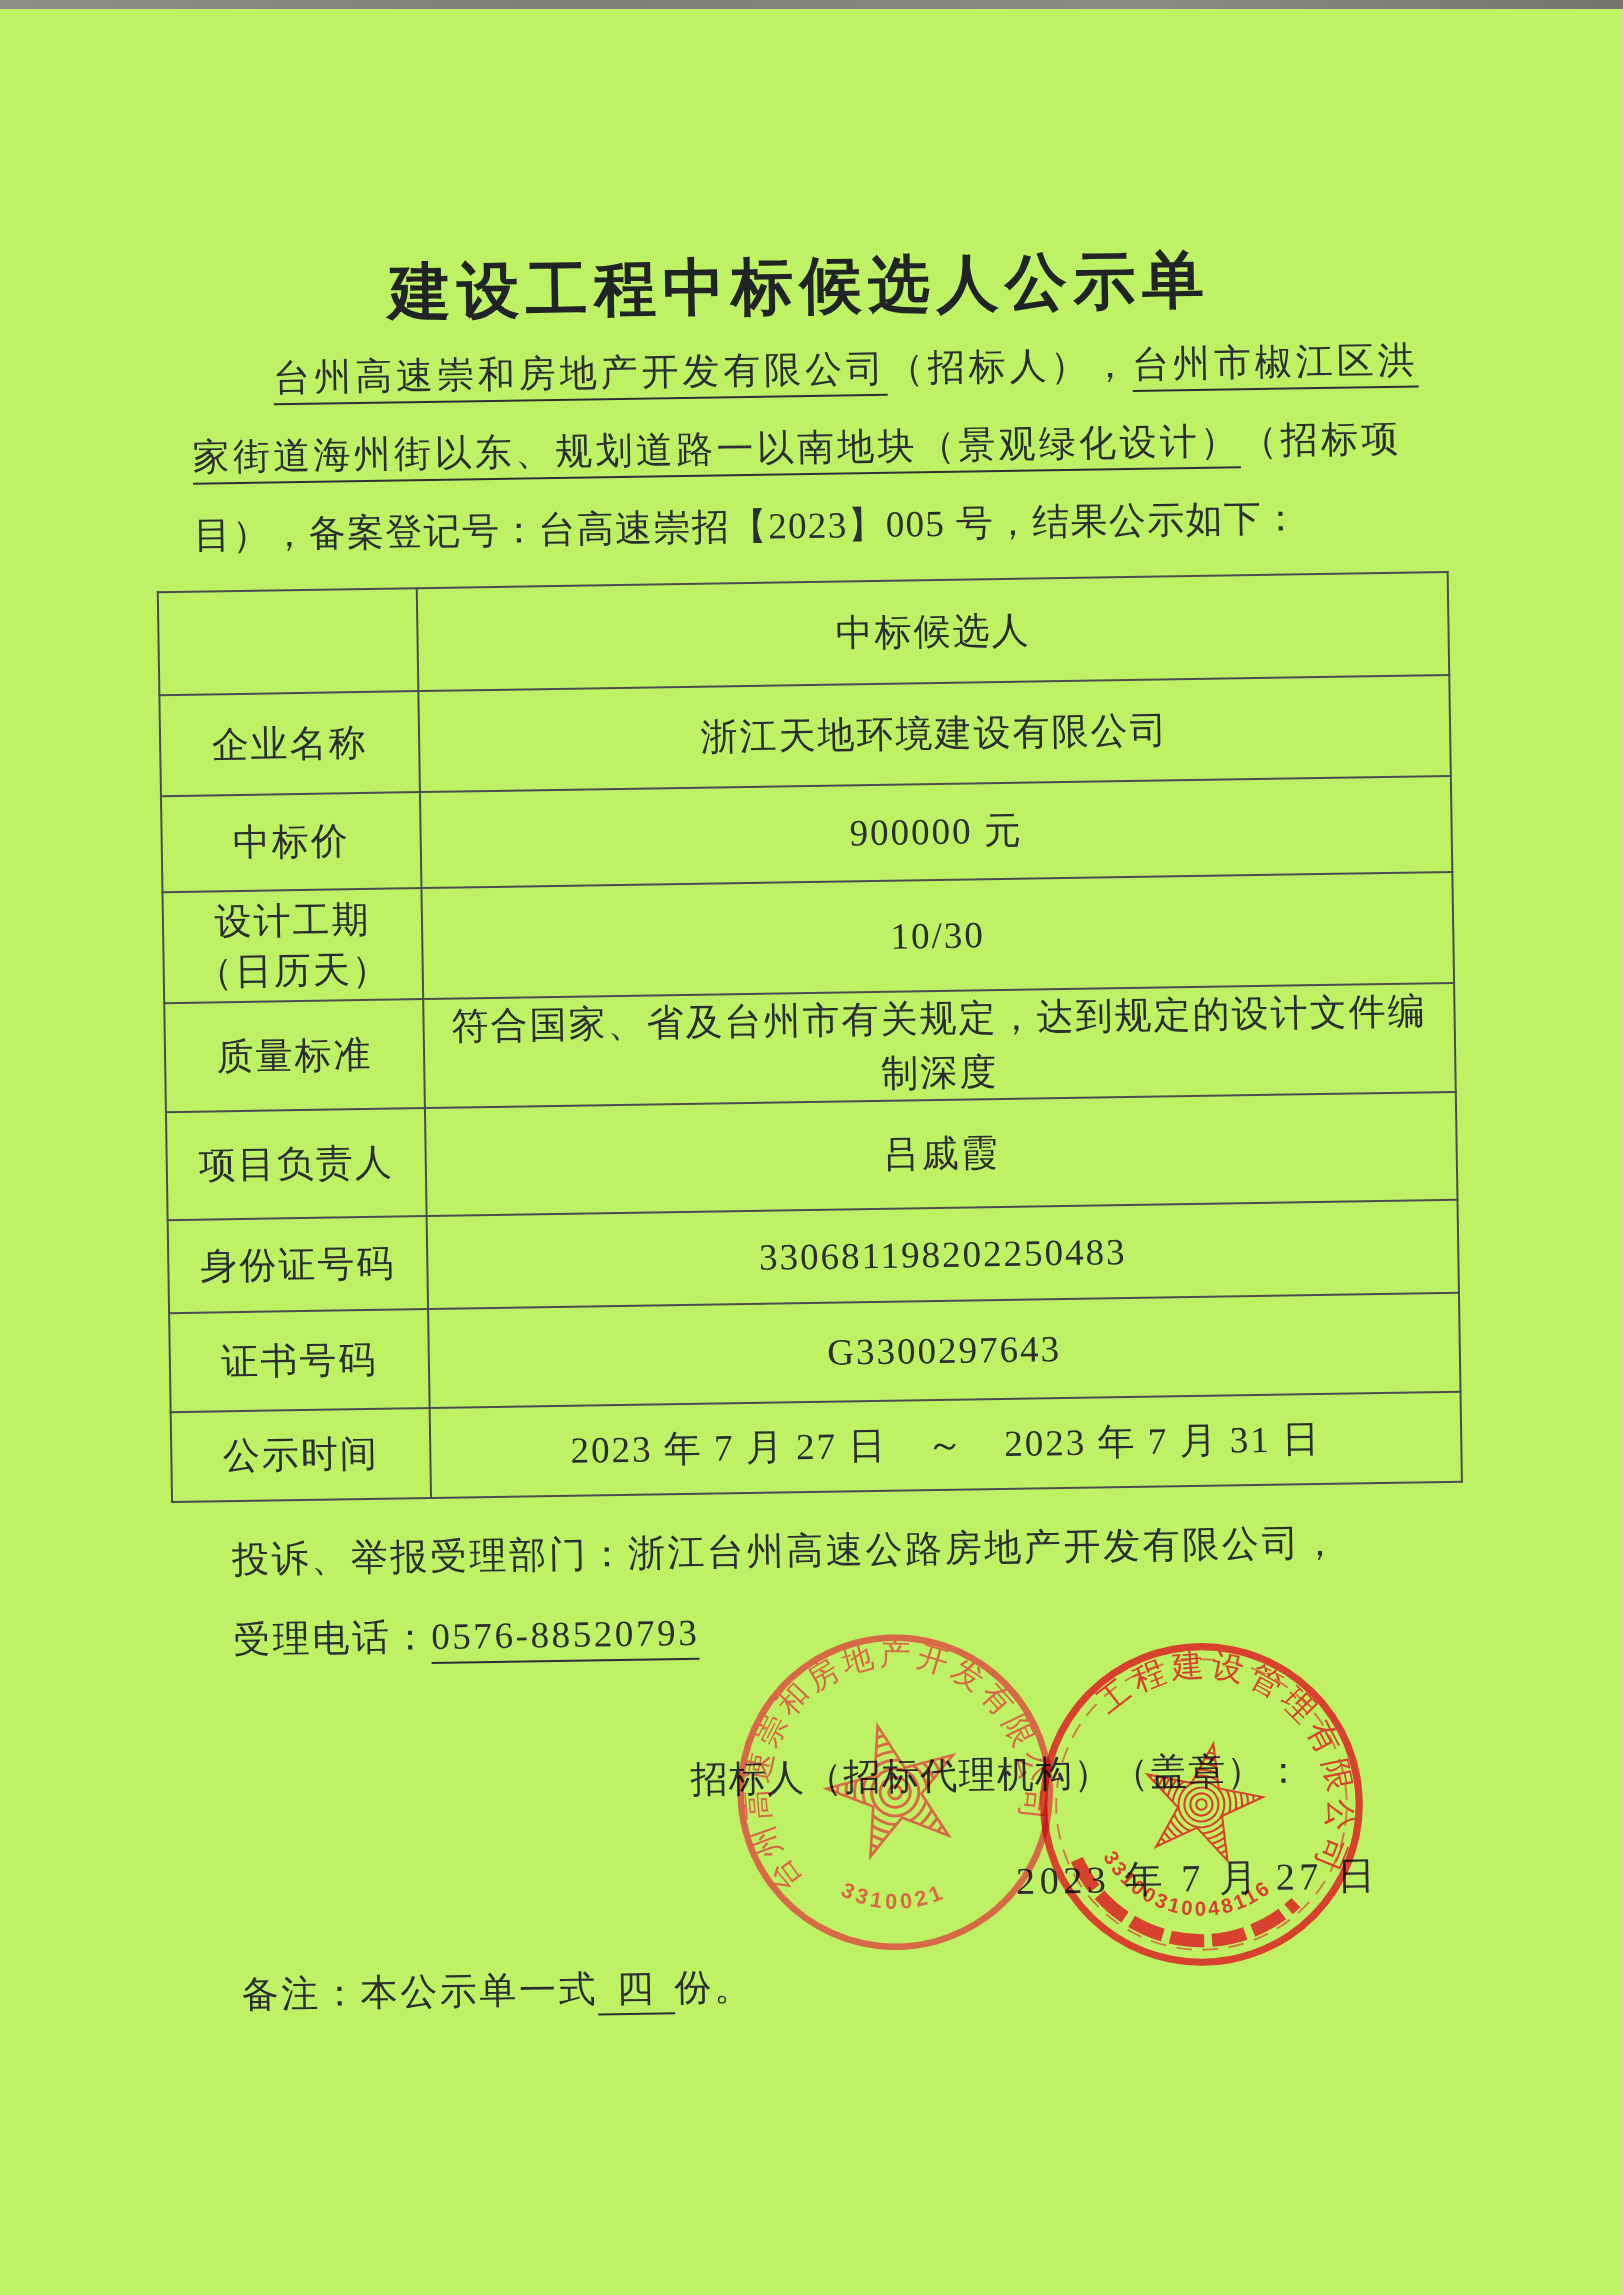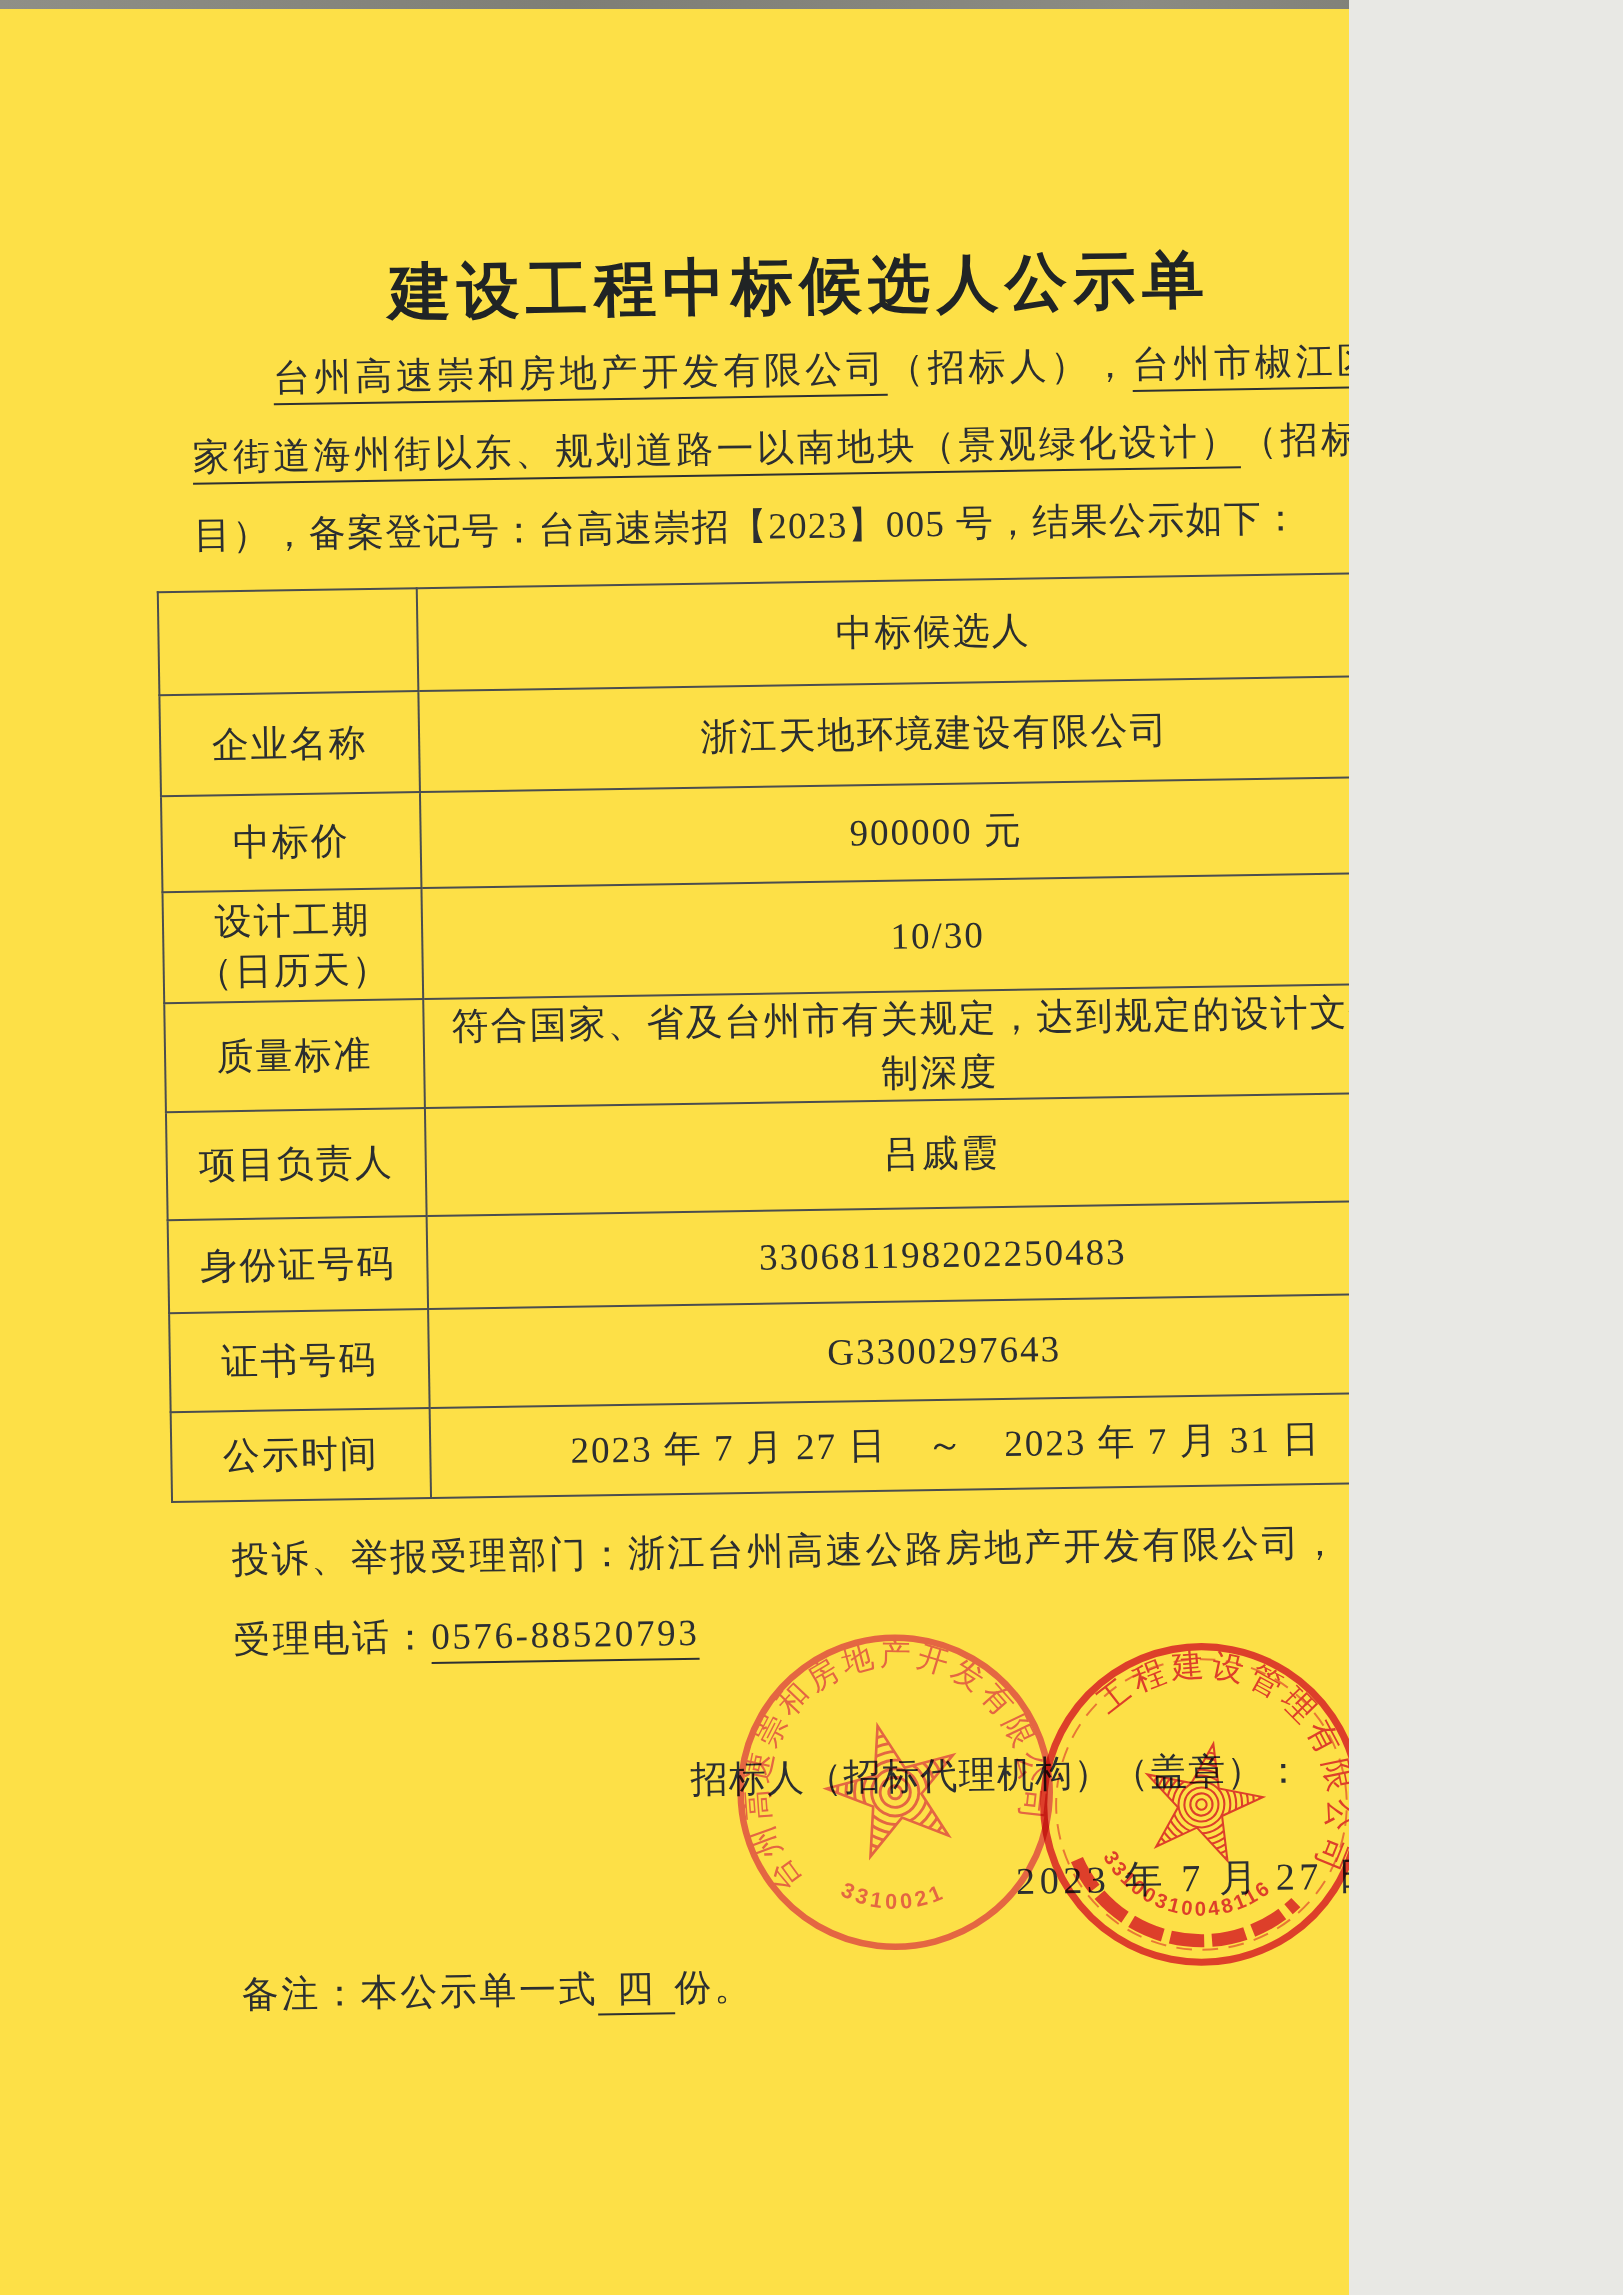--- a/index.html
+++ b/index.html
@@ -1,16 +1,16 @@
 <!DOCTYPE html>
 <html style="font-size:10.5px"><head>
 <meta charset="utf-8">
 <style>
   html,body{margin:0;padding:0;background:#e8e8e4;}
-  .page{position:relative;width:1349px;height:2295px;background:#fde047;overflow:hidden;
+  .page{position:relative;width:1623px;height:2295px;background:#bef264;overflow:hidden;
         font-family:"Liberation Serif","DejaVu Serif",serif;color:#2c2f31;}
   .scan-band{position:absolute;left:0;top:0;width:1623px;height:8.5px;
              background:linear-gradient(90deg,#8f8f87 0%,#7e7e76 35%,#8b8b83 70%,#75756d 100%);}
   .tilt{position:absolute;left:0;top:0;width:1623px;height:2295px;
         transform:rotate(-0.9deg);transform-origin:812px 1047px;}
 
   .title{position:absolute;top:255px;left:0;width:1623px;margin:0;text-align:center;
          font-family:"Liberation Sans","DejaVu Sans",sans-serif;font-weight:700;
          font-size:62px;line-height:62px;letter-spacing:6.5px;color:#202425;}
 

